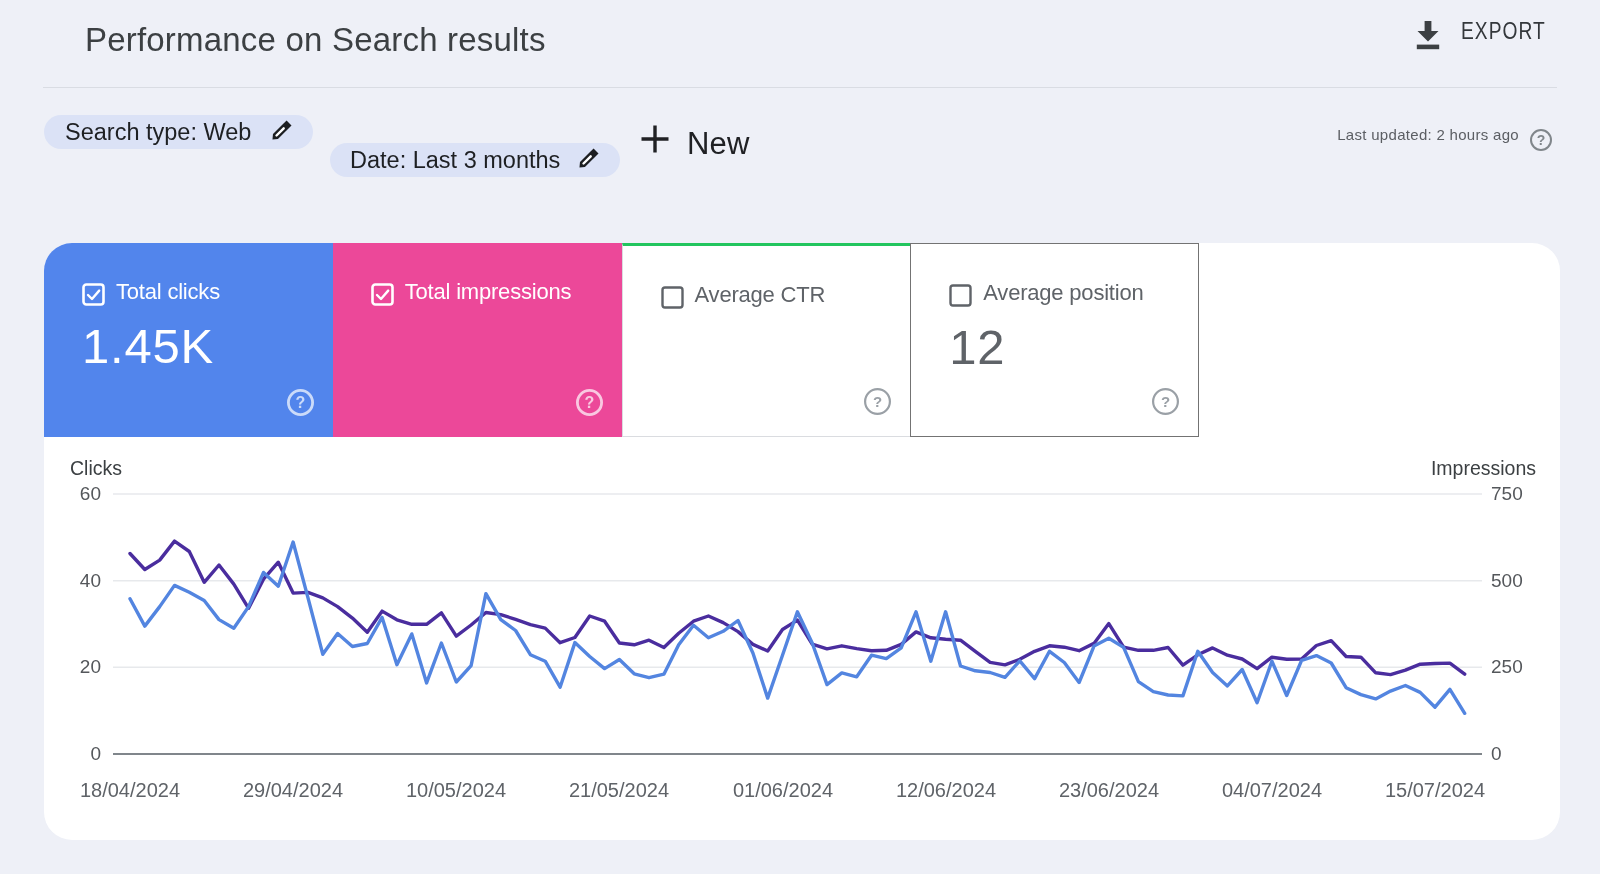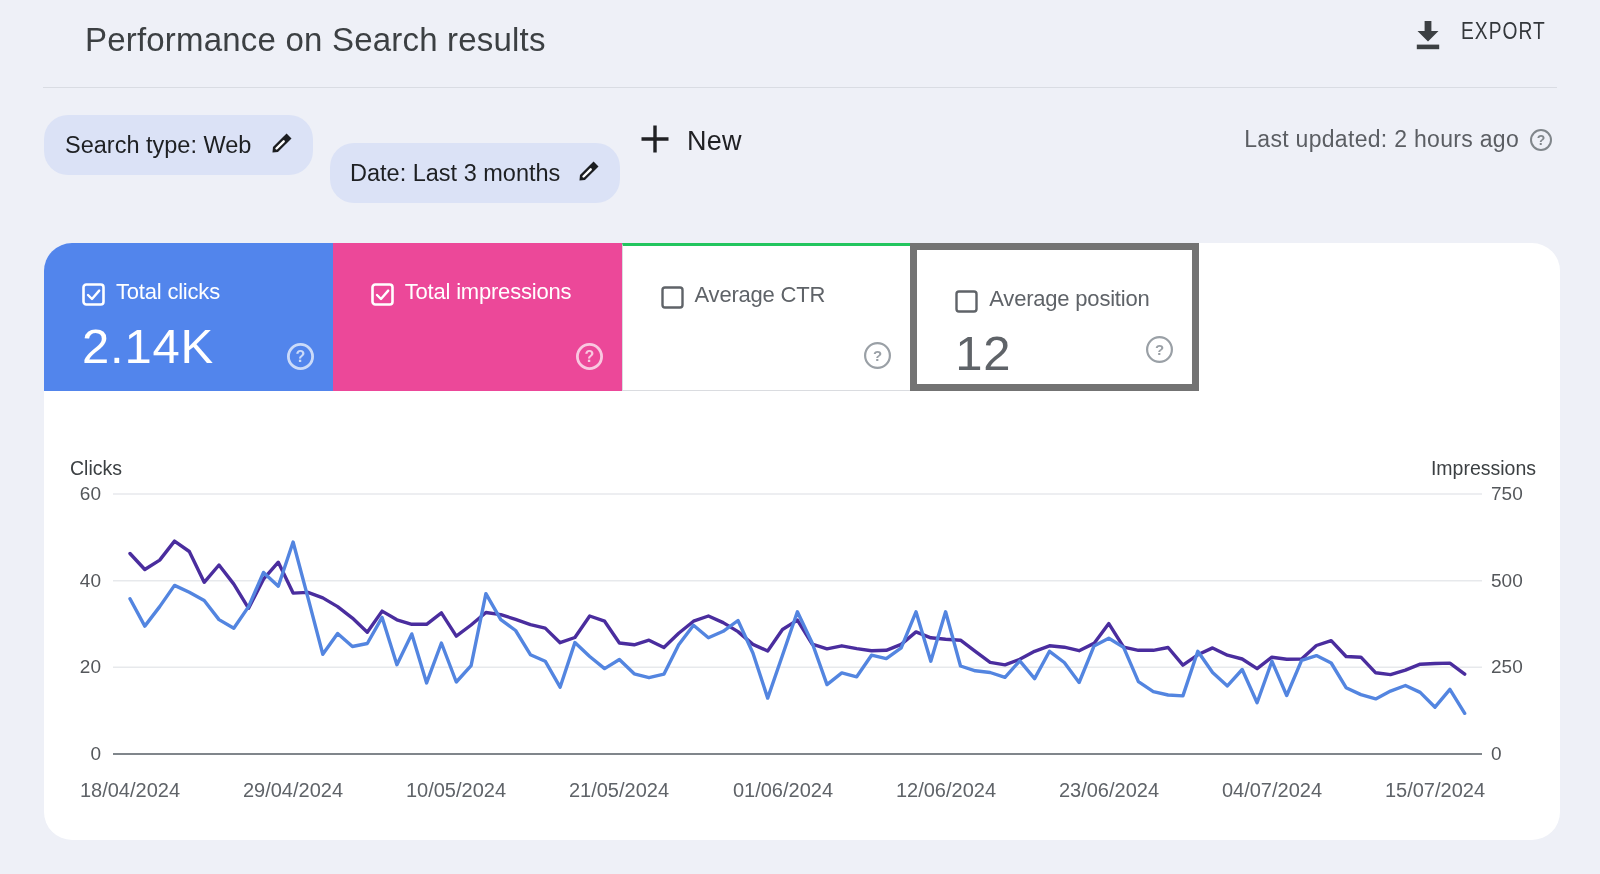--- a/index.html
+++ b/index.html
@@ -2,35 +2,35 @@
 <html><head>
 <meta charset="utf-8">
 <style>
   * { margin:0; padding:0; box-sizing:border-box; }
   html,body { width:1600px; height:874px; background:#eef0f7; font-family:"Liberation Sans",sans-serif; overflow:hidden; }
   .abs { position:absolute; }
   #title { left:49px; top:21px; font-size:33px; color:#3c4043; letter-spacing:0.2px;margin-left:36px; }
   #export { left:1416px; top:19px; }
   #exptxt { left:1461px; top:17px; font-size:24px; color:#33373b; letter-spacing:1.3px; transform:scaleX(0.80); transform-origin:left center; }
   #divider { left:43px; top:87px; width:1514px; height:1px; background:#d9dce3; }
-  .chip { position:absolute; top:115px; height:60px; border-radius:24px; background:#dbe2f6; display:flex; align-items:center; }
+  .chip { position:absolute; top:115px; height:34px; border-radius:24px; background:#dbe2f6; display:flex; align-items:center; }
   .chip span { font-size:23.5px; color:#1e2023; white-space:nowrap; }
   #chip1 { left:44px; width:269px; padding-left:21px; }
   #chip2 { left:330px; width:290px; padding-left:20px;margin-top:28px; }
   .chip svg { margin-left:auto; margin-right:20px; }
   #plusico { left:641px; top:125px; }
-  #newtxt { left:687px; top:126px; font-size:27px; letter-spacing:0.2px; color:#202124; }
-  #lastupd { right:81px; top:126px; font-size:23px; letter-spacing:0.3px; color:#5b5e63; }
+  #newtxt { left:687px; top:126px; font-size:31px; letter-spacing:0.2px; color:#202124; }
+  #lastupd { right:81px; top:126px; font-size:15px; letter-spacing:0.3px; color:#5b5e63; }
   #lastq { left:1530px; top:129px; }
   #panel { left:44px; top:243px; width:1516px; height:597px; background:#ffffff; border-radius:28px; }
-  .card { position:absolute; top:243px; width:288.75px; height:148px; }
+  .card { position:absolute; top:243px; width:288.75px; height:194px; }
   #card1 { left:44px; background:#5285ec; border-radius:28px 0 0 0; }
   #card2 { left:332.75px; background:#ec4899; }
   #card3 { left:621.5px; border-top:3px solid #22c55e; border-bottom:1px solid #dadce0; border-left:1px solid #dadce0; }
-  #card4 { left:910.25px; border:7px solid #737373; }
+  #card4 { left:910.25px; border:1px solid #737373; }
   .cb { position:absolute; left:38px; top:40px; }
   .clabel { position:absolute; left:72px; top:36px; font-size:22px; letter-spacing:-0.2px; }
   .cnum { position:absolute; left:38px; top:75px; font-size:49px; letter-spacing:0.8px; }
   .chelp { position:absolute; right:19px; bottom:17px; }
   .w { color:#ffffff; }
   .g { color:#5f6368; }
   #chart { position:absolute; left:0; top:0; }
 </style>
 </head>
 <body>
@@ -70,21 +70,21 @@
       <text x="11.0" y="16.0" text-anchor="middle" style="font:bold 14px &quot;Liberation Sans&quot;,sans-serif;fill:#80868b">?</text>
     </svg></div>
 
 <div class="abs" id="panel"></div>
 <div class="card" id="card1">
   <div class="cb"><svg width="23" height="23" viewBox="0 0 23 23">
         <rect x="1.5" y="1.5" width="20" height="20" rx="2.8" fill="none" stroke="#fff" stroke-width="2.6"></rect>
         <path d="M6 12 l4 4 l7.2 -8.4" fill="none" stroke="#fff" stroke-width="2.4" stroke-linecap="round" stroke-linejoin="round"></path>
       </svg></div>
   <div class="clabel w">Total clicks</div>
-  <div class="cnum w">2.14K</div>
+  <div class="cnum w">1.45K</div>
   <div class="chelp"><svg width="27" height="27" viewBox="0 0 27 27">
         <circle cx="13.5" cy="13.5" r="12.1" fill="none" stroke="rgba(255,255,255,0.70)" stroke-width="2.8"></circle>
         <text x="13.5" y="19.3" text-anchor="middle" style="font:bold 16px &quot;Liberation Sans&quot;,sans-serif;fill:rgba(255,255,255,0.70)">?</text>
       </svg></div>
 </div>
 <div class="card" id="card2">
   <div class="cb"><svg width="23" height="23" viewBox="0 0 23 23">
         <rect x="1.5" y="1.5" width="20" height="20" rx="2.8" fill="none" stroke="#fff" stroke-width="2.6"></rect>
         <path d="M6 12 l4 4 l7.2 -8.4" fill="none" stroke="#fff" stroke-width="2.4" stroke-linecap="round" stroke-linejoin="round"></path>
       </svg></div>

